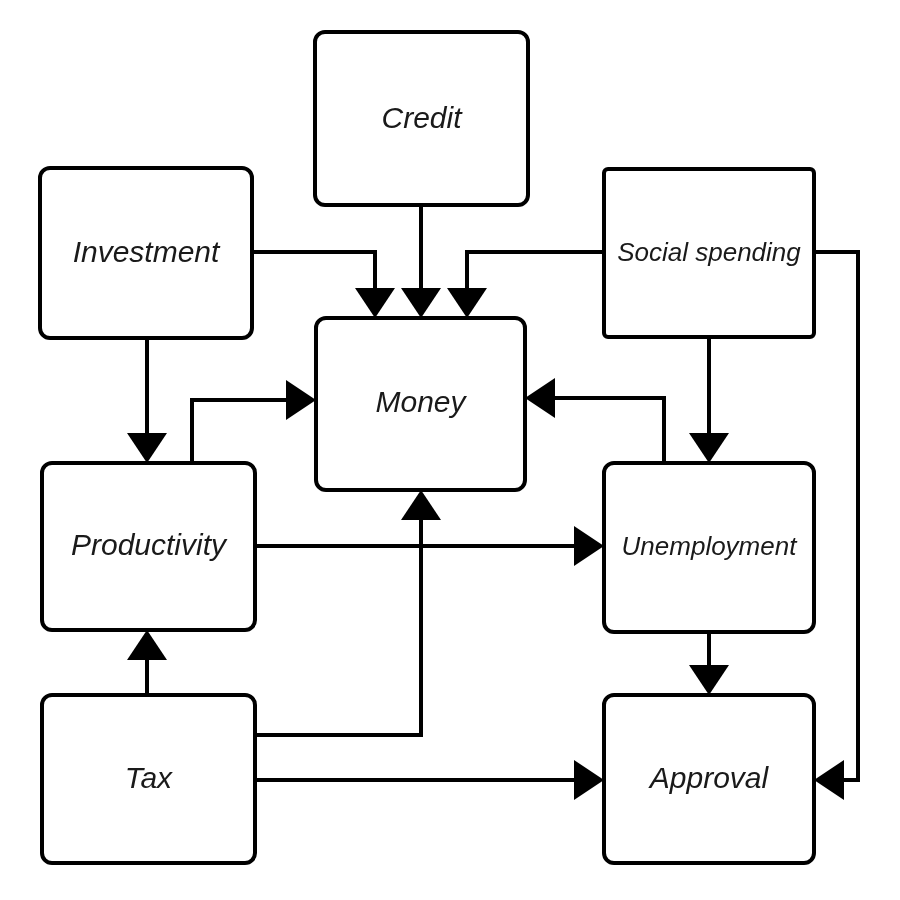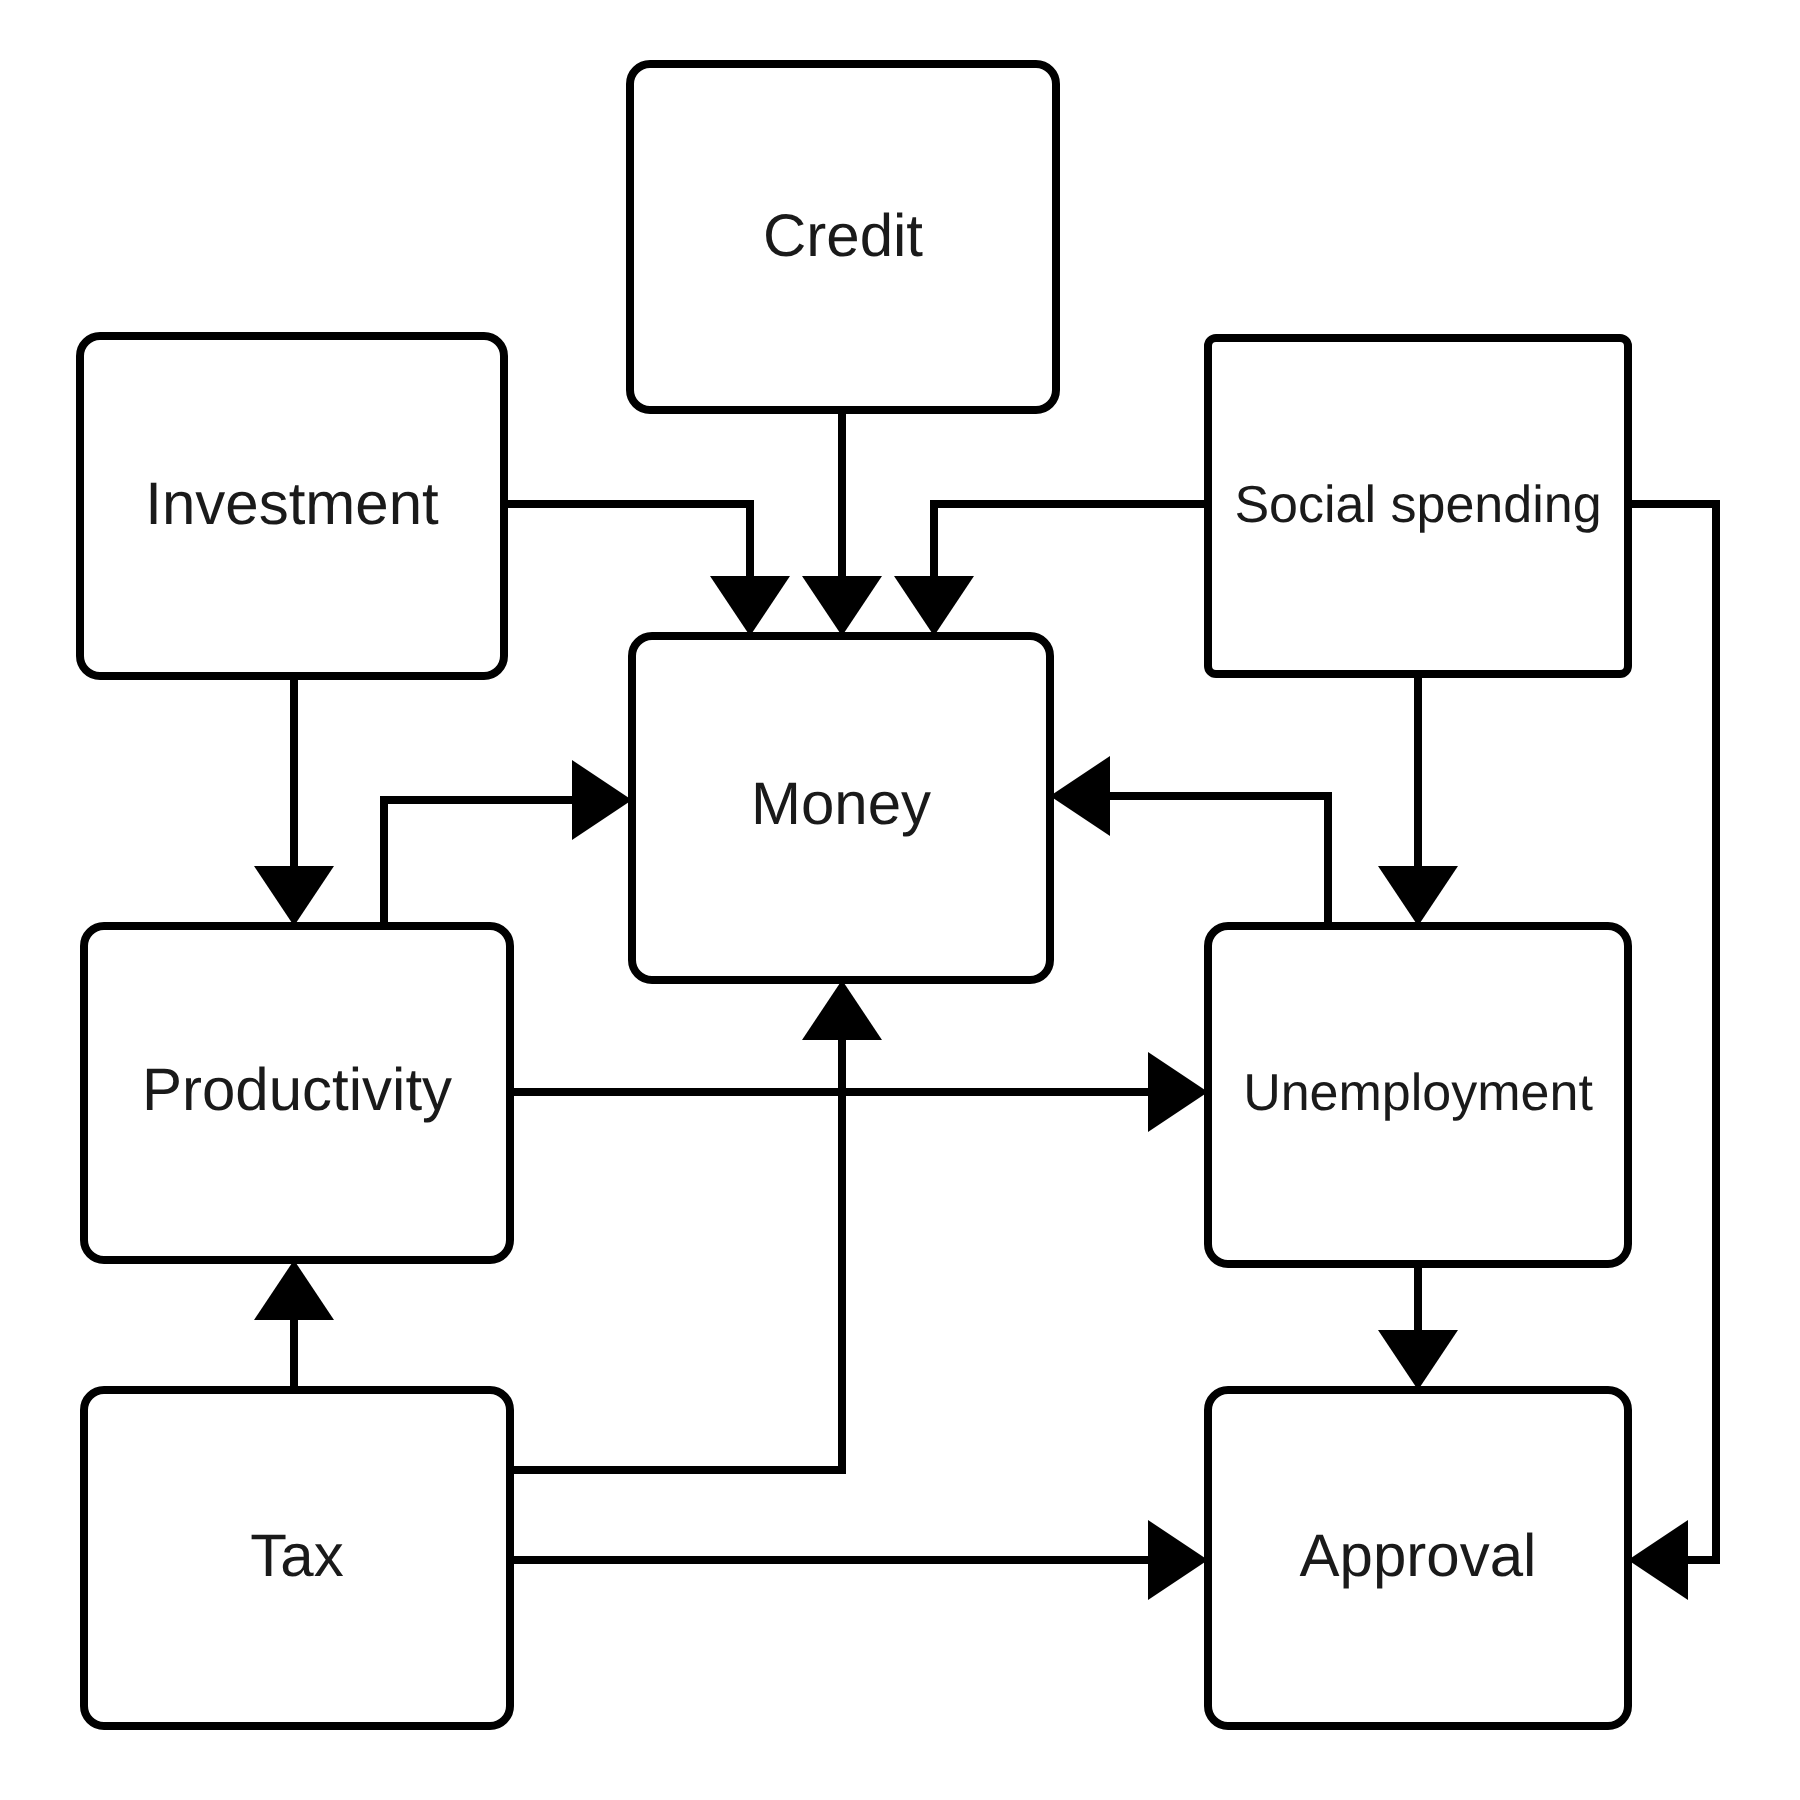--- a/index.html
+++ b/index.html
@@ -11,20 +11,21 @@
     width: 900px;
     height: 900px;
     font-family: "Liberation Sans", sans-serif;
     overflow: hidden;
   }
   #diagram-root {
     position: relative;
     width: 844px;
     height: 900px;
     background: #ffffff;
+    font-style: italic;
   }
   svg#flowchart {
     display: block;
     width: 900px;
     height: 900px;
     background: #ffffff;
   }
   .node-box {
     fill: #ffffff;
     stroke: #000000;

